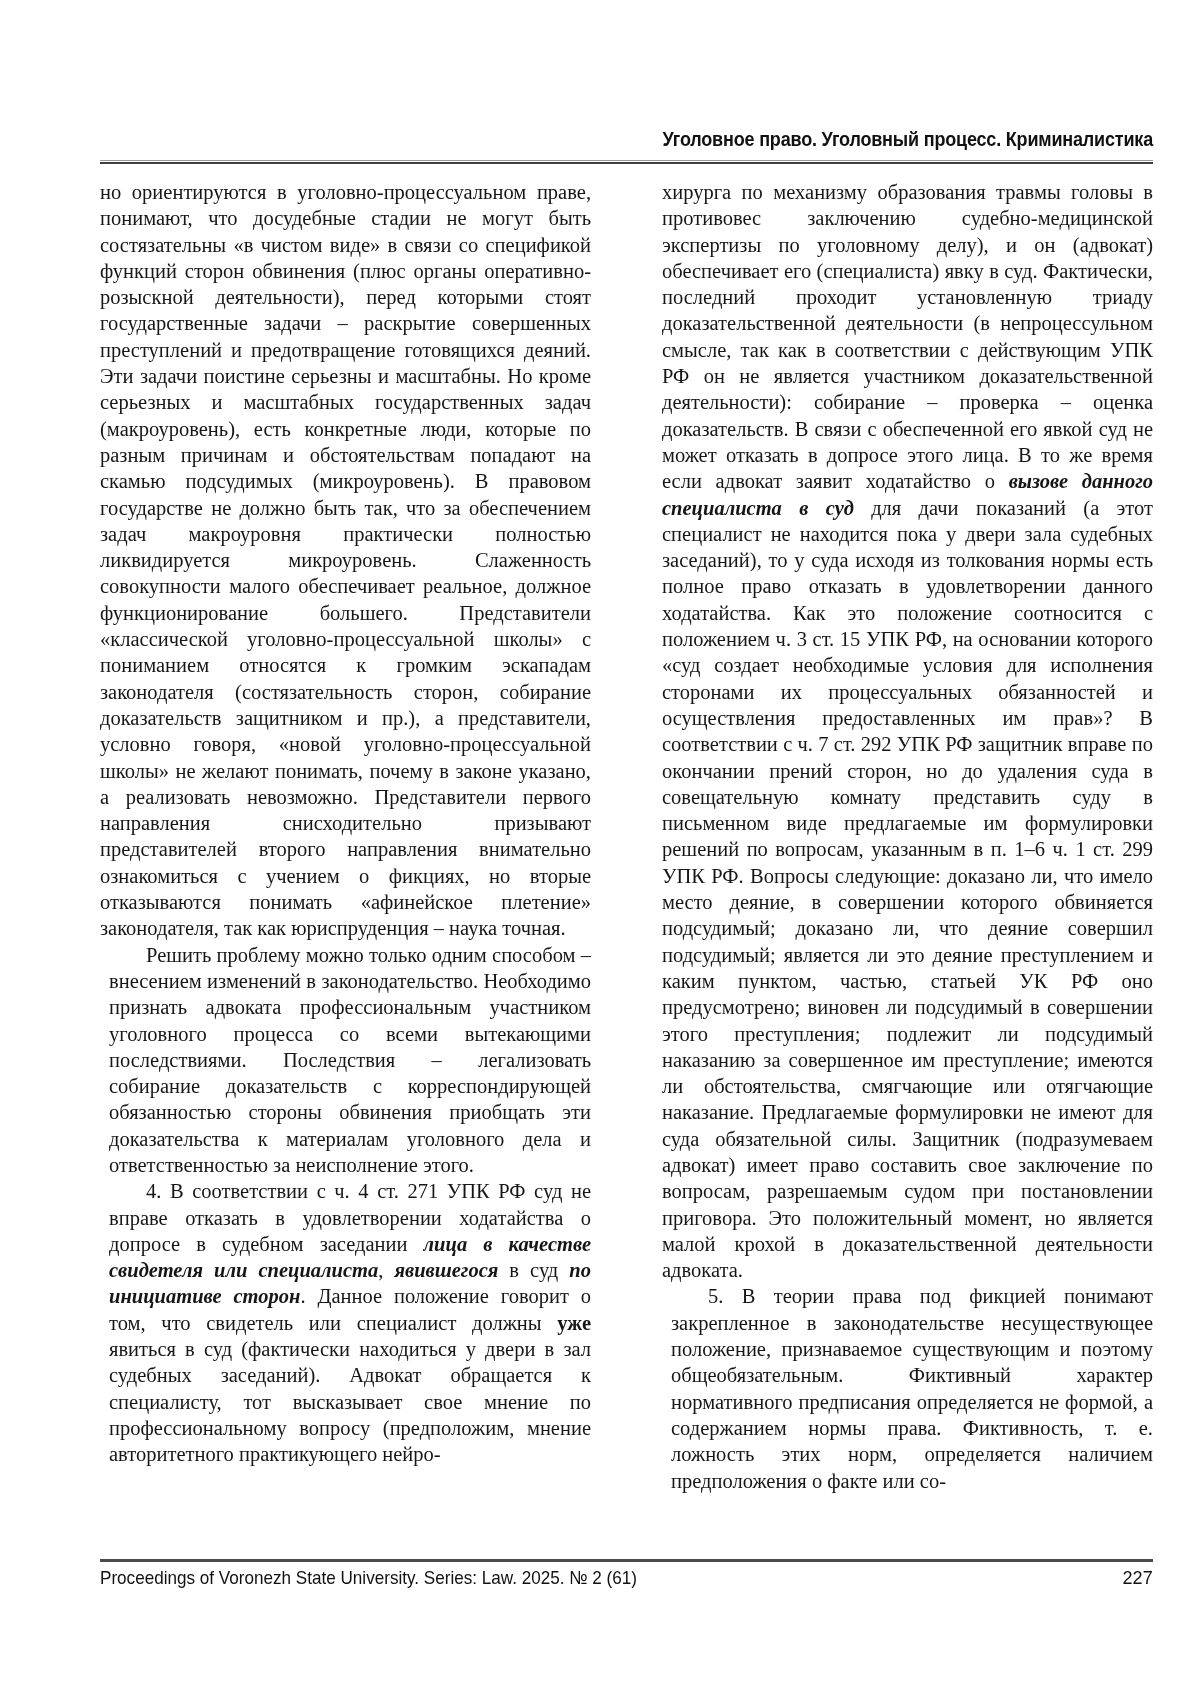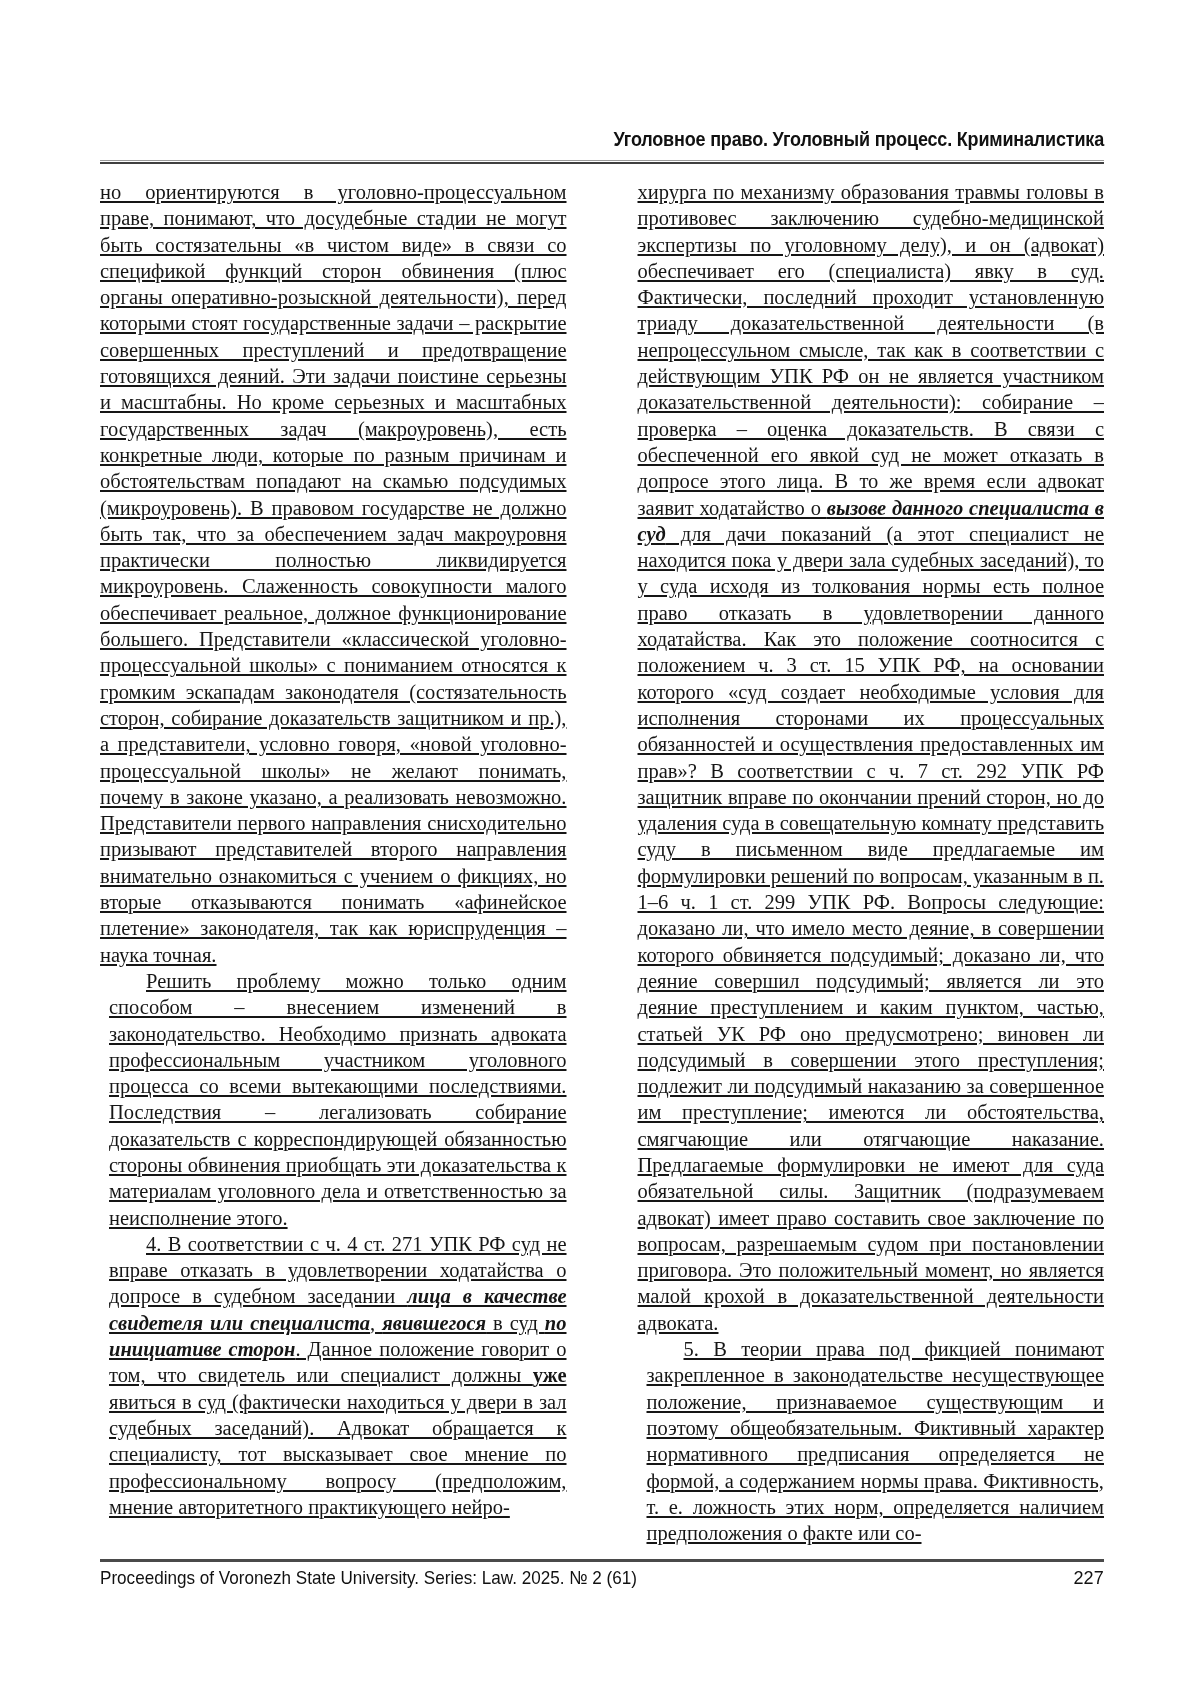--- a/index.html
+++ b/index.html
@@ -5,21 +5,21 @@
   html, body {
     margin: 0;
     padding: 0;
     background: #ffffff;
   }
   .page {
     position: relative;
     width: 1200px;
     height: 1681px;
     box-sizing: border-box;
-    padding: 128px 96px 92px 100px;
+    padding: 128px 47px 92px 100px;
     background: #ffffff;
     color: #151515;
     display: flex;
     flex-direction: column;
     font-family: "Liberation Serif", serif;
     overflow: hidden;
   }
   
   .running-head-row {
     text-align: right;
@@ -49,21 +49,20 @@
     border-top: 3px solid #4a4a4a;
     margin: 0;
   }
   
   .columns {
     flex: 1 1 auto;
     display: flex;
     gap: 71px;
     margin-top: 15px;
     overflow: hidden;
-    text-decoration: underline;
   }
   .col {
     flex: 1 1 0;
     min-width: 0;
     text-align: justify;
     font-size: 20.5px;
     line-height: 1.283;
     color: #161616;
   }
   .col p.para {

